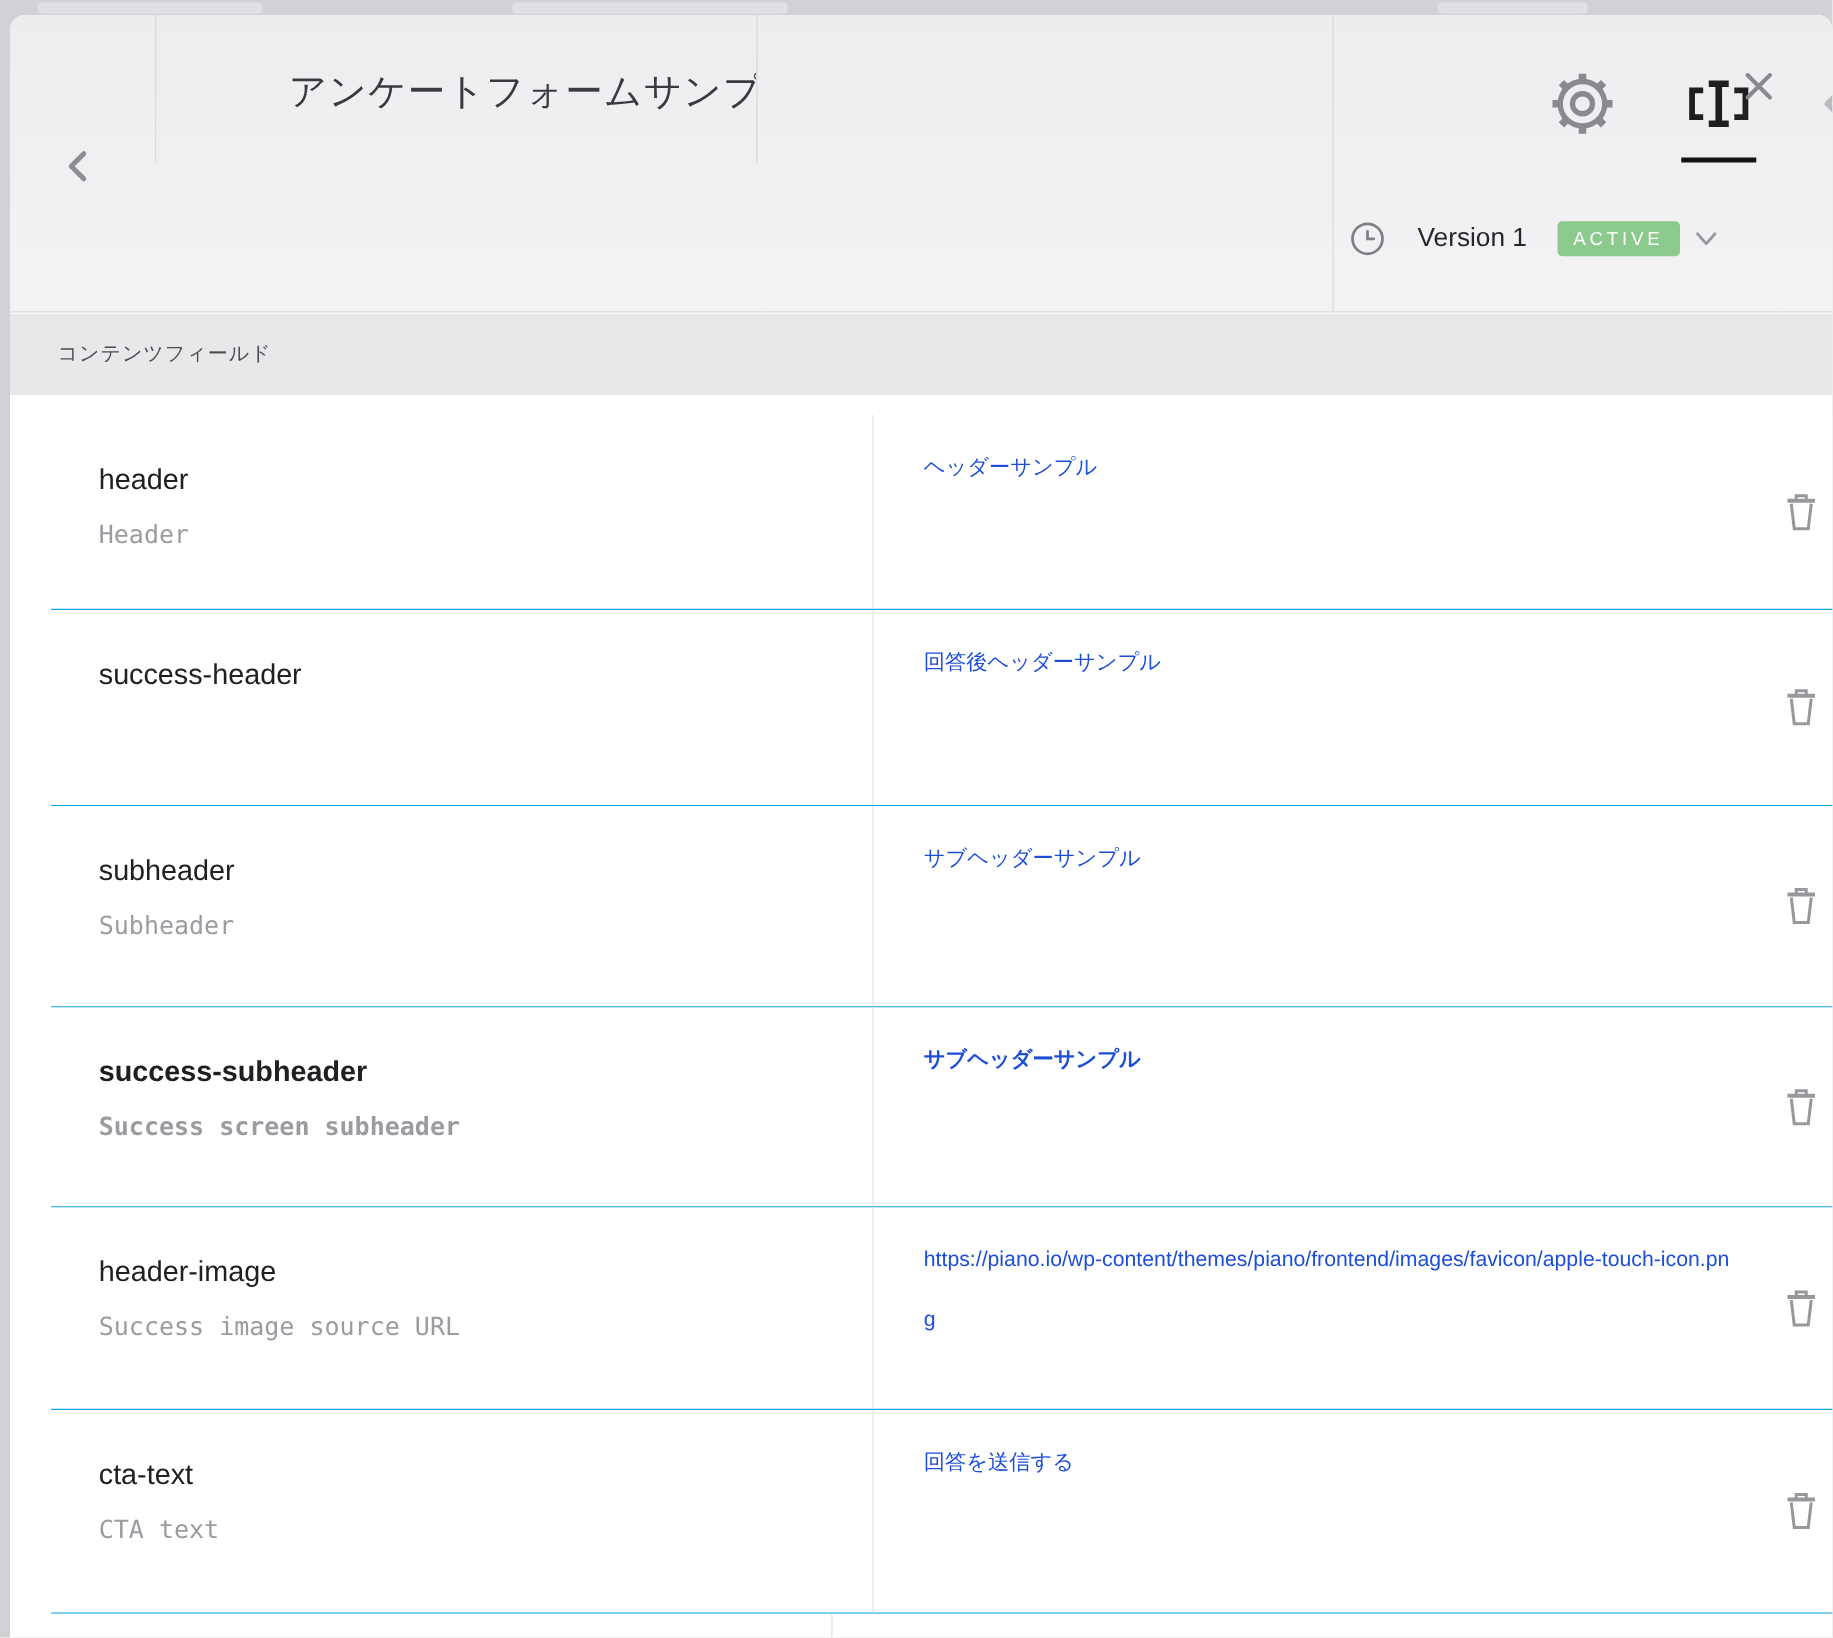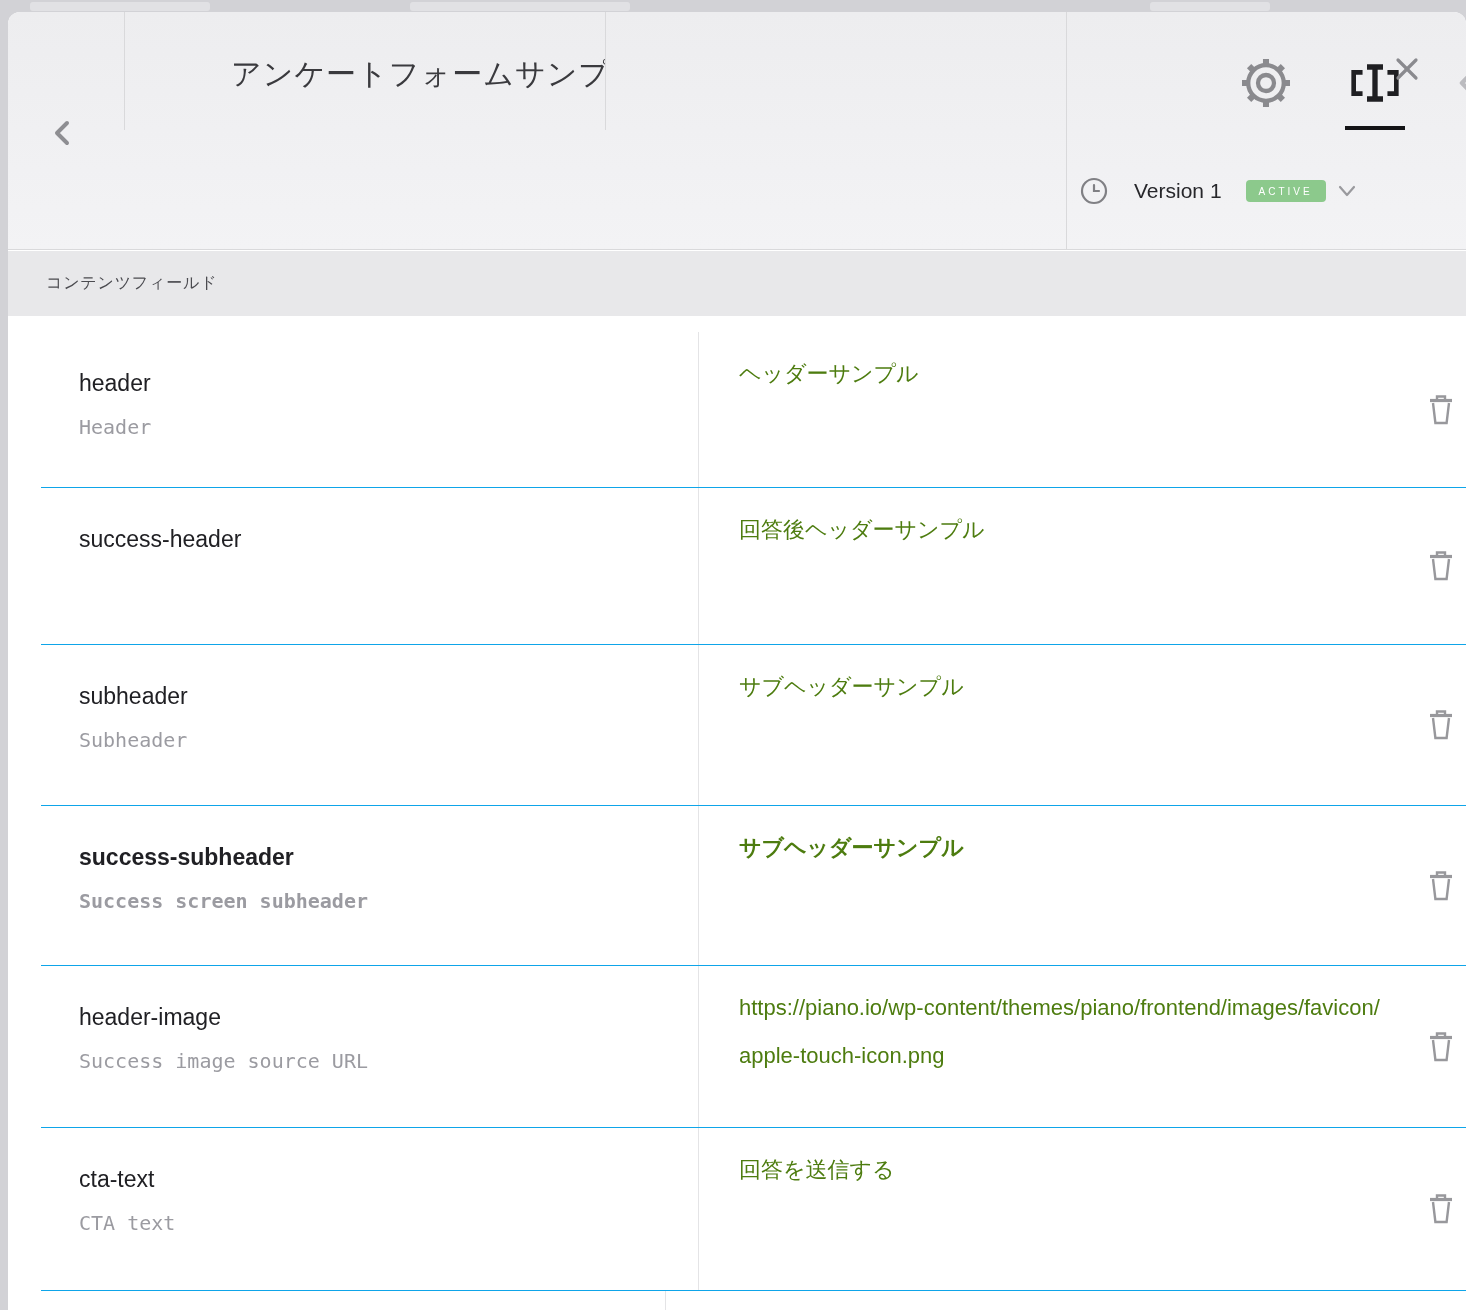--- a/index.html
+++ b/index.html
@@ -43,21 +43,21 @@
   .tab.t-code     { left:848px; color:#bbbbbf; }
   .tab-underline { position:absolute; left:740px; top:114px; width:60px; height:4px; background:#141416; }
 
   .close-btn { position:absolute; left:1386px; top:44px; width:26px; height:26px; color:#8a8a8e; cursor:pointer; }
 
   .version-row { position:absolute; left:1024px; top:150px; width:400px; height:58px; display:flex; align-items:center; cursor:pointer; }
   .clock { width:28px; height:28px; color:#808084; margin-left:48px; flex:0 0 auto; }
   .version-label { font-size:21px; color:#27272b; margin-left:26px; }
   .status-badge {
     margin-left:24px; background:#8cc98c; color:#ffffff;
-    font-size:10px; letter-spacing:3px; padding:6px 13px 5px; border-radius:4px;
+    font-size:15px; letter-spacing:3px; padding:6px 13px 5px; border-radius:4px;
   }
   .chev-down { width:22px; height:22px; color:#9a9a9e; margin-left:10px; }
 
   
   .band {
     position:absolute; left:0; top:239px; width:1458px; height:65px;
     background:#e8e8ea; display:flex; align-items:center;
   }
   .band-title { font-size:16px; color:#4b4b50; letter-spacing:.8px; margin-left:38px; }
 
@@ -70,21 +70,21 @@
   .frow .cell-divider { position:absolute; left:657px; top:0; width:1px; height:100%; background:#e4e4e6; }
 
   .fname-col { position:absolute; left:38px; top:36px; width:600px; }
   .fname { font-size:23px; color:#202024; line-height:30px; }
   .fdesc { font-family:"DejaVu Sans Mono", monospace; font-size:20px; color:#9b9ba1; line-height:26px; margin-top:16px; }
 
   .fvalue {
     position:absolute; left:658px; top:0; width:800px; height:100%;
     padding:18px 110px 10px 40px; cursor:text; overflow:hidden;
   }
-  .fvalue-text { font-size:22px; color:#4d7c0f; line-height:48px; word-break:break-all; max-width:650px; }
+  .fvalue-text { font-size:17px; color:#1d4ed8; line-height:48px; word-break:break-all; max-width:650px; }
 
   .trash-btn { position:absolute; right:44px; top:50%; margin-top:-16px; width:28px; height:32px; color:#98989c; cursor:pointer; }
   .grip { position:absolute; right:1px; bottom:3px; width:18px; height:18px; color:#8a8a8e; cursor:nwse-resize; }
   .scroll-thumb { position:absolute; right:5px; top:10px; width:13px; height:106px; border-radius:7px; background:#85858a; cursor:pointer; }
 
   .partial-row { position:relative; width:1458px; height:19px; background:#fff; }
   .partial-row .cell-divider { position:absolute; left:657px; top:0; width:1px; height:100%; background:#e4e4e6; }
 
   svg { display:block; width:100%; height:100%; }
 </style>

